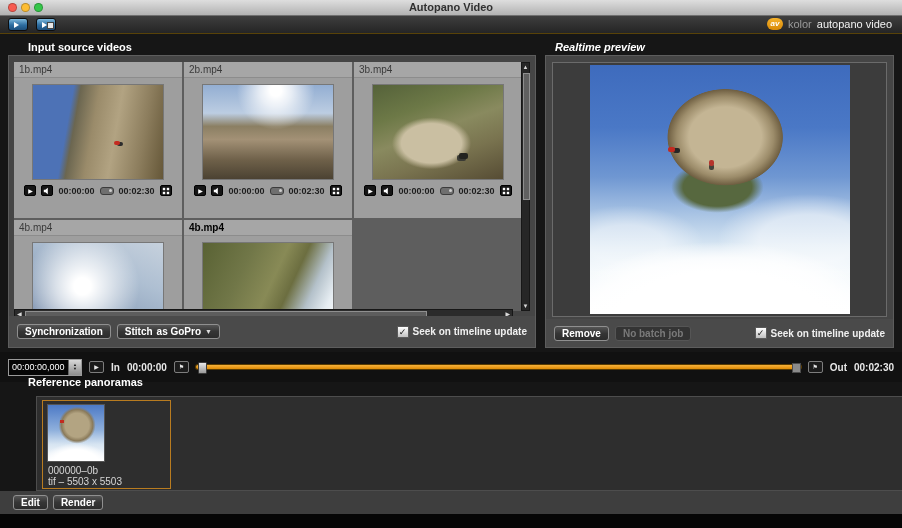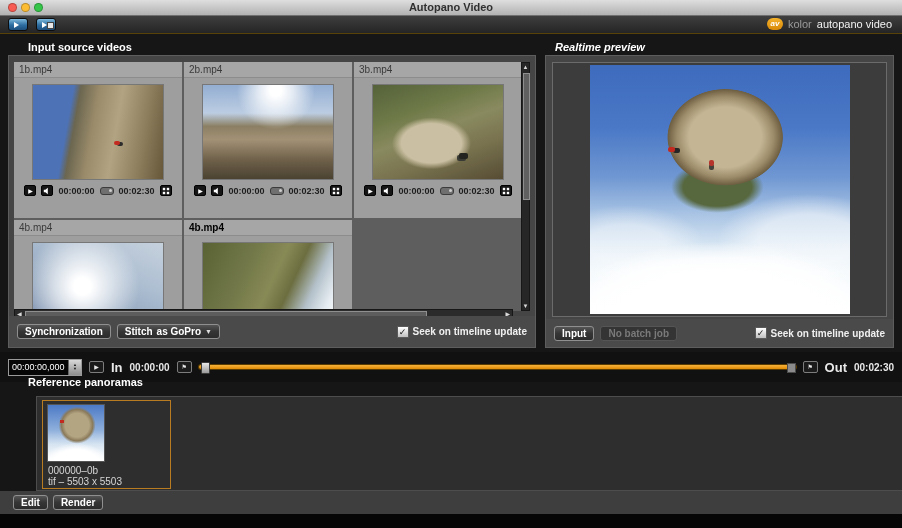--- a/index.html
+++ b/index.html
@@ -107,21 +107,21 @@
 
   
   .timeline{position:absolute;left:0;top:352px;width:902px;height:30px;background:#111;
             display:flex;align-items:center;gap:7px;padding:0 8px;box-sizing:border-box;}
   .spinbox{display:flex;align-items:stretch;height:15px;border:1px solid #9a9a9a;background:#060606;}
   .spinbox .val{width:56px;color:#fff;font-size:9px;line-height:14px;padding-left:3px;}
   .spinbox .spin{width:12px;background:linear-gradient(#d8d8d8,#8e8e8e);display:flex;flex-direction:column;
                  align-items:center;justify-content:center;color:#111;font-size:4px;line-height:4px;cursor:pointer;border-left:1px solid #666;}
   .tl-btn{width:15px;height:12px;background:#1b1b1b;border:1px solid #7d7d7d;border-radius:2px;
           color:#e8e8e8;font-size:6px;line-height:10px;text-align:center;padding:0;cursor:pointer;}
-  .tl-label{color:#e8e8e8;font-size:13px;font-weight:bold;}
+  .tl-label{color:#e8e8e8;font-size:10px;font-weight:bold;}
   .tl-time{color:#e8e8e8;font-size:10px;font-weight:bold;}
   .slider{position:relative;flex:1;height:14px;cursor:pointer;}
   .slider .track{position:absolute;left:0;right:0;top:5px;height:4px;border-radius:2px;
                  background:linear-gradient(#f7b23a,#e08c06);box-shadow:0 0 0 1px #5a3c00;}
   .slider .handle{position:absolute;left:2px;top:2px;width:7px;height:10px;background:linear-gradient(#e8e8e8,#9a9a9a);
                  border:1px solid #3c3c3c;border-radius:1px;cursor:grab;}
   .slider .endcap{position:absolute;right:0;top:3px;width:7px;height:8px;background:#8b8b8b;border:1px solid #4c4c4c;}
 
   
   .ref-list{position:absolute;left:8px;top:396px;width:886px;height:95px;background:#2e2e2e;
@@ -286,21 +286,21 @@
       </label>
     </div>
   </div>
 
   <div class="panel-label" style="left:555px;top:41px;font-style:italic;">Realtime preview</div>
   <div class="right-frame">
     <div class="preview-box">
       <div class="preview-pano"></div>
     </div>
     <div class="right-footer">
-      <button class="btn">Input</button>
+      <button class="btn">Remove</button>
       <button class="btn disabled">No batch job</button>
       <div class="spacer"></div>
       <label class="chk">
         <span class="box">✓</span>
         <span>Seek on timeline update</span>
       </label>
     </div>
   </div>
 
   <div class="timeline">

